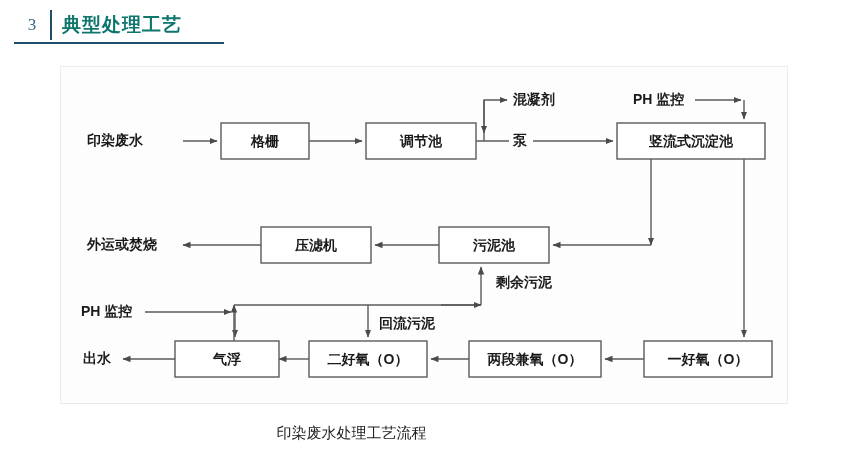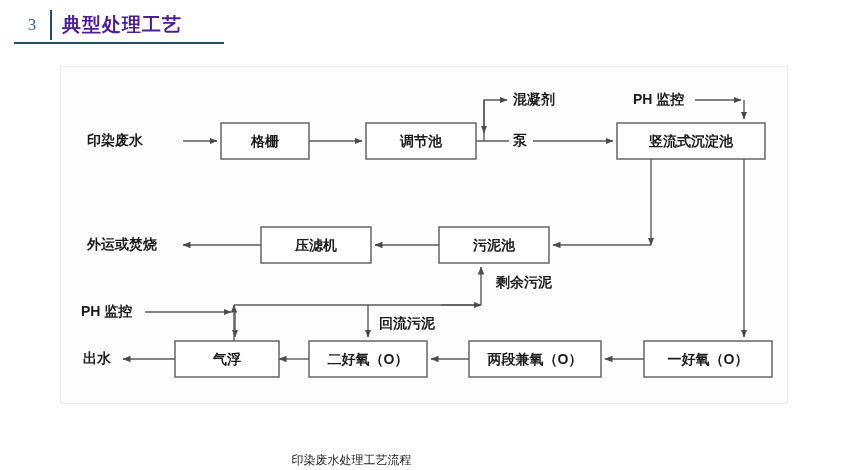--- a/index.html
+++ b/index.html
@@ -40,21 +40,21 @@
   }
   .header .vline {
     width: 2px;
     height: 30px;
     background: #1f4e6b;
     margin-right: 10px;
   }
   .header .title {
     font-size: 19px;
     font-weight: bold;
-    color: #4c1d95;
+    color: #0f766e;
     letter-spacing: 1px;
     white-space: nowrap;
     text-align: center;
   }
 
   
   .diagram-panel {
     position: absolute;
     left: 60px;
     top: 66px;
@@ -94,24 +94,23 @@
     fill: none;
   }
 
   
   .caption {
     position: absolute;
     left: 0;
     top: 424px;
     width: 703px;
     text-align: center;
-    font-size: 12px;
+    font-size: 15px;
     color: #222222;
     font-family: "Liberation Sans", "DejaVu Sans", sans-serif;
-    margin-top: 28px;
   }
 </style>
 </head>
 <body>
 
 <div id="page">
 
   <div class="header">
     <div class="num">3</div>
     <div class="vline"></div>

